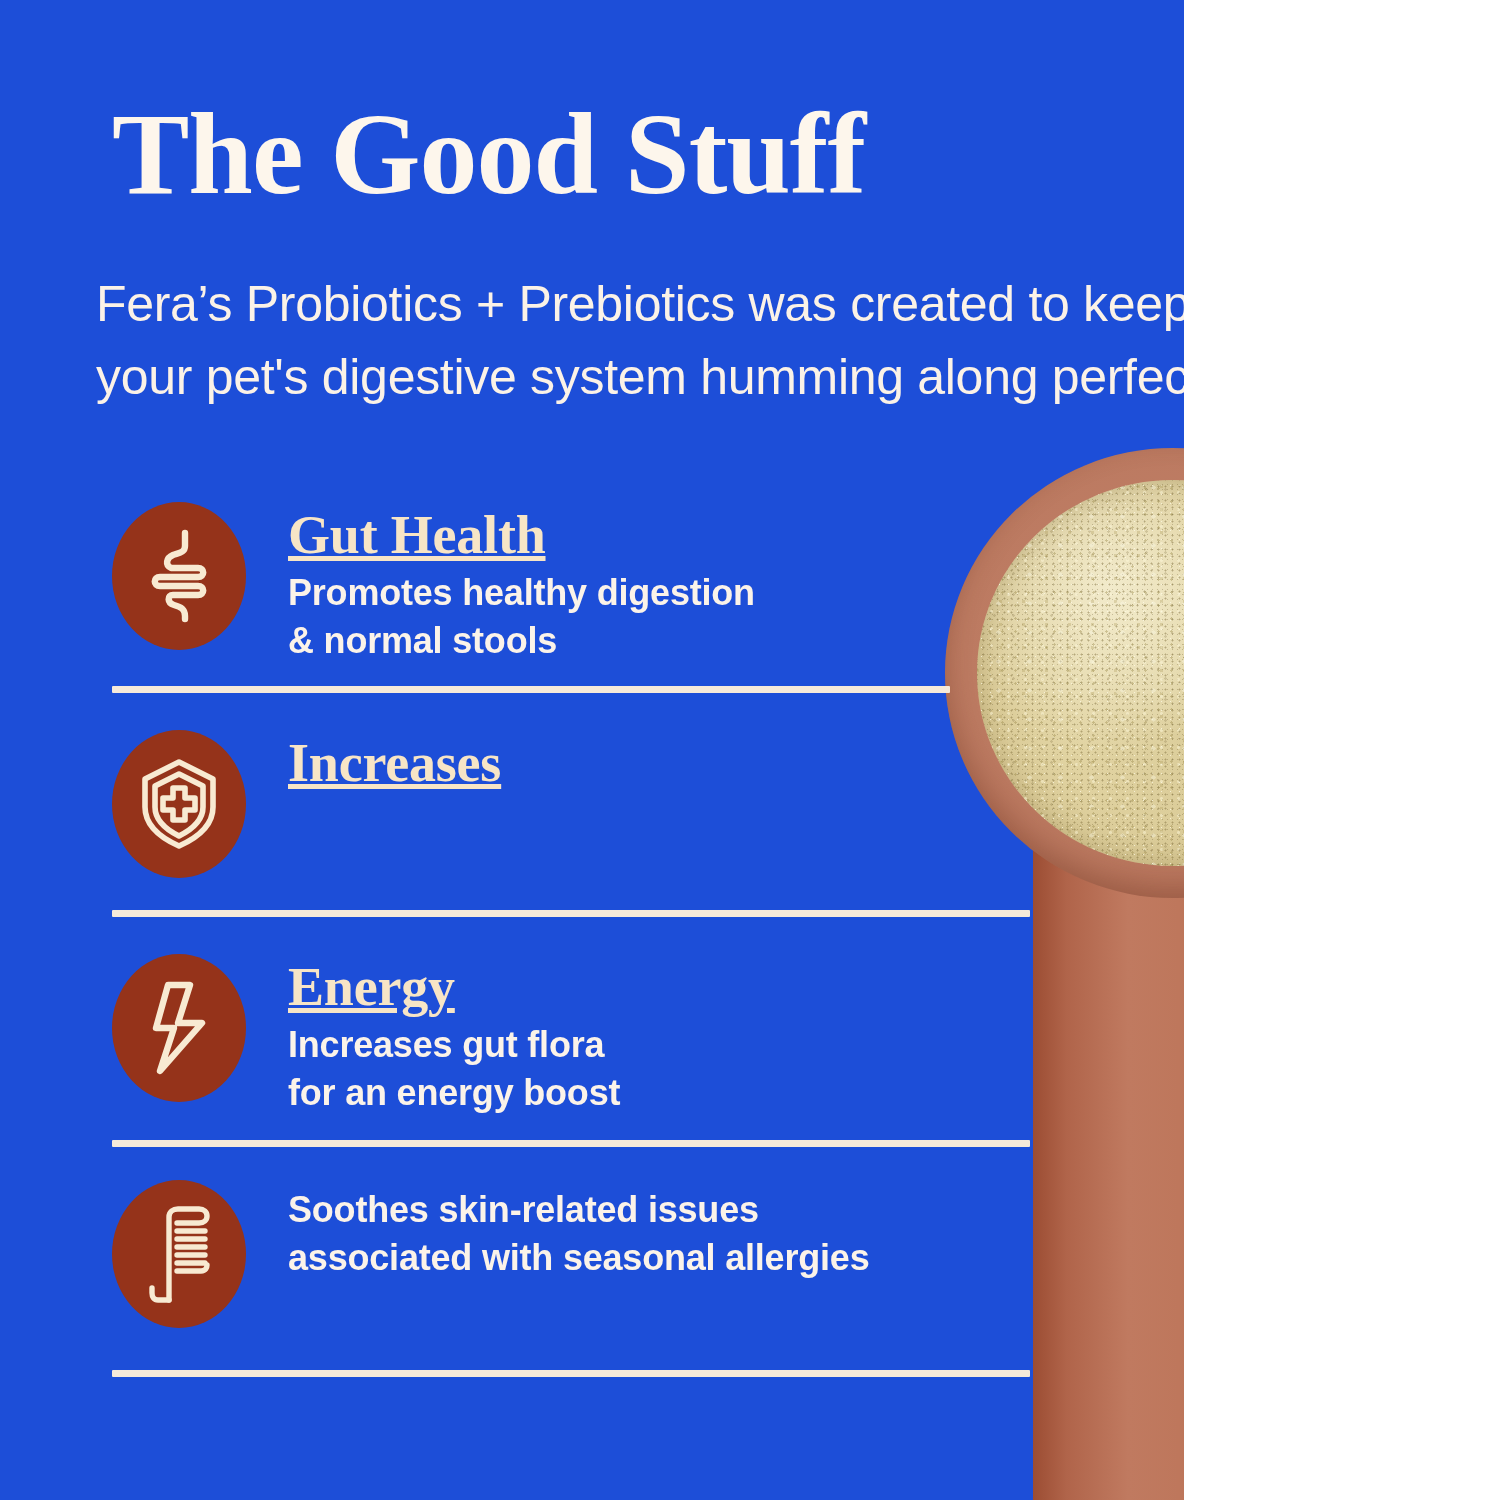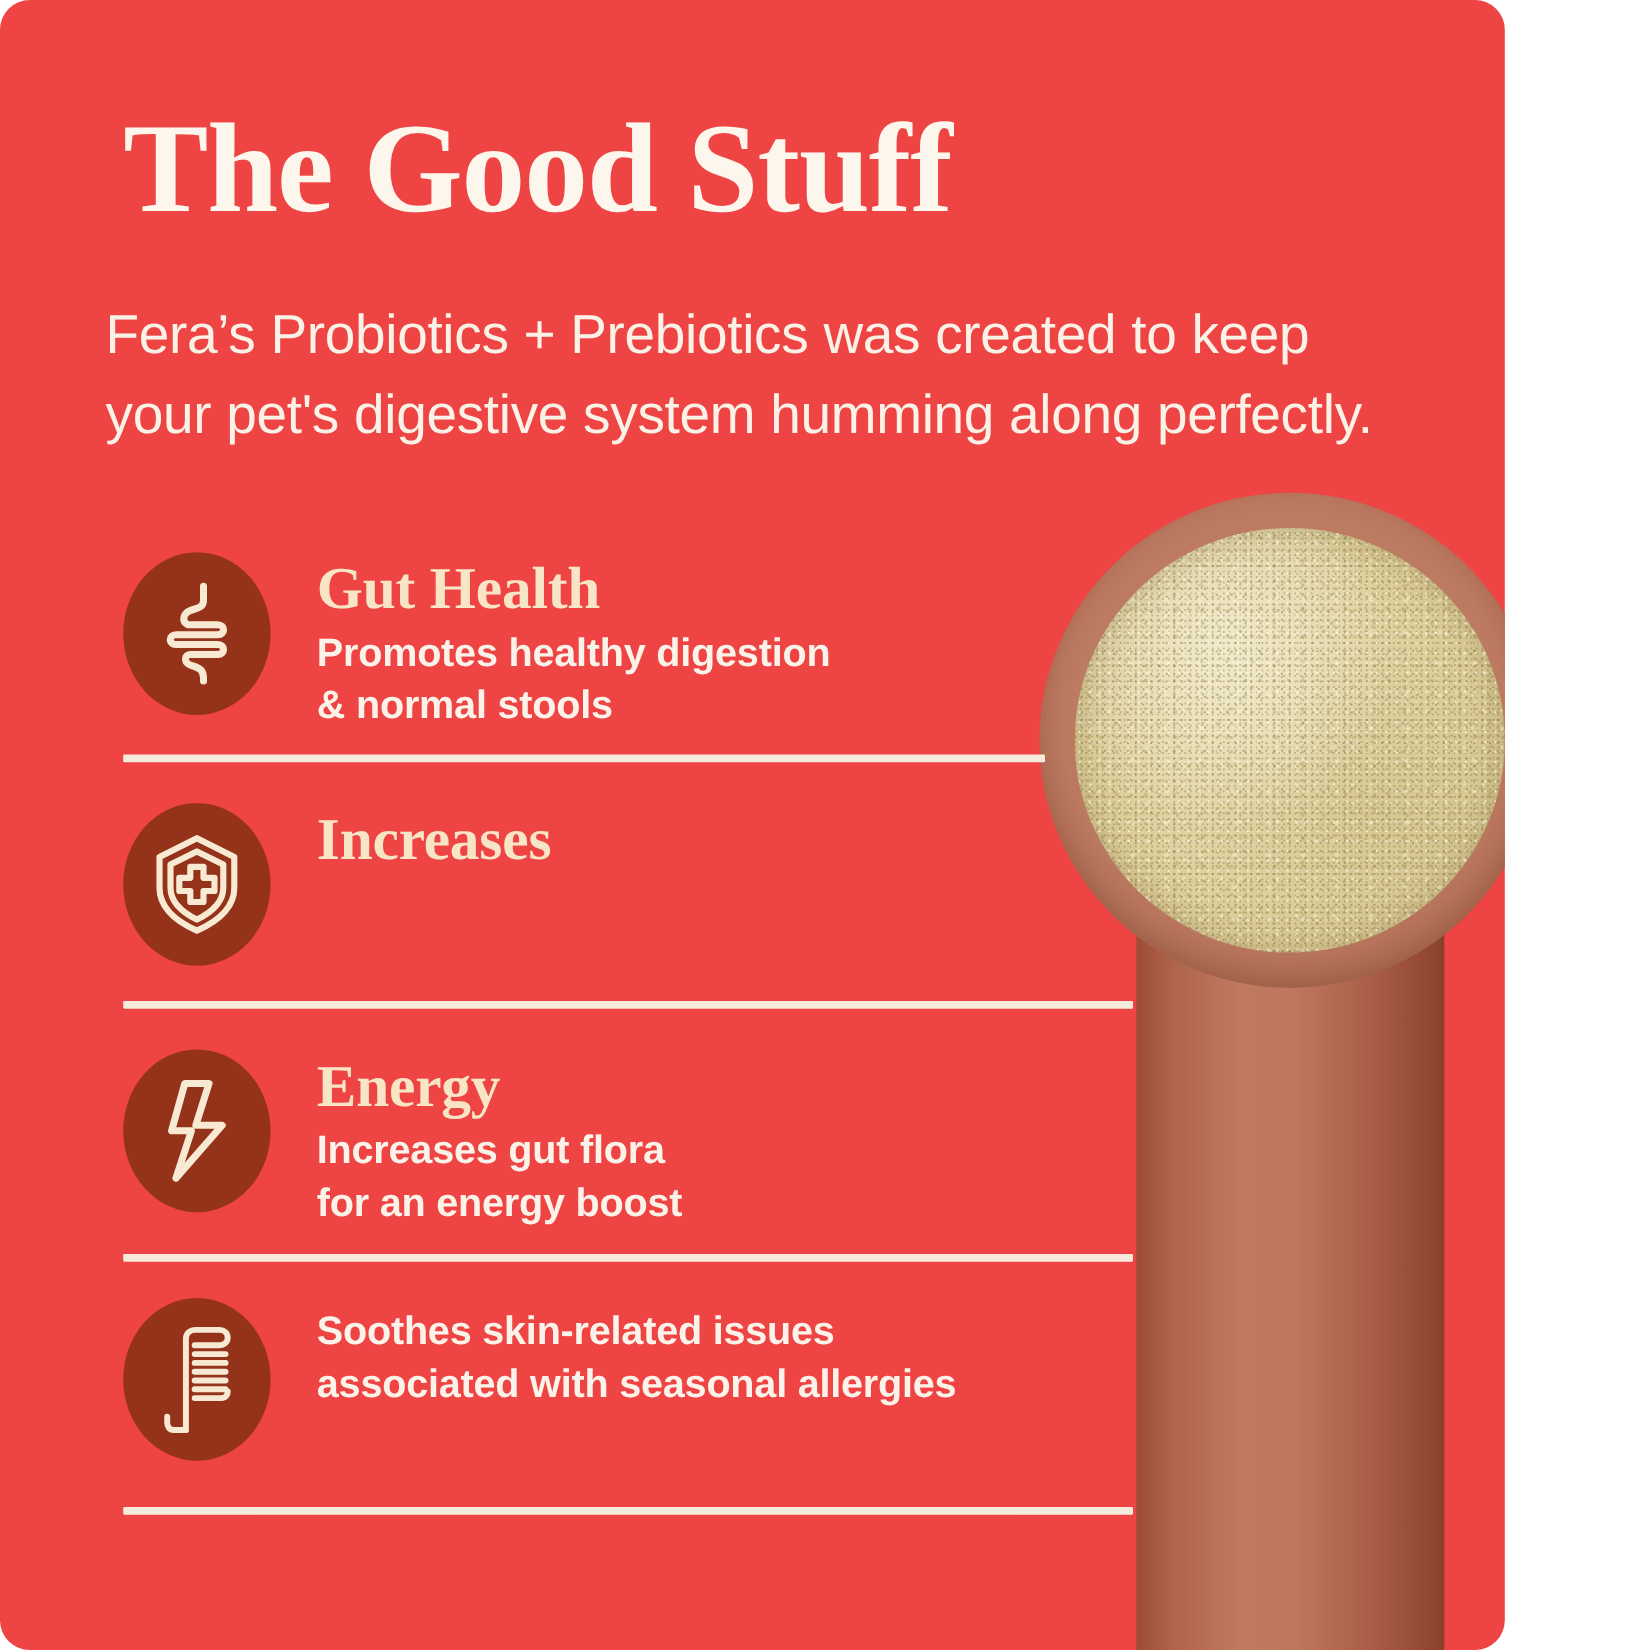--- a/index.html
+++ b/index.html
@@ -2,26 +2,25 @@
 <html><head>
 <meta charset="utf-8">
 <style>
   html, body {
     margin: 0;
     padding: 0;
     background: #ffffff;
   }
   .canvas {
     position: relative;
-    width: 1368px;
+    width: 1184px;
     height: 1500px;
     overflow: hidden;
-    background: #ef4444;
+    background: #1d4ed8;
     font-family: "Liberation Sans", sans-serif;
-    border-radius: 27px;
     -webkit-font-smoothing: antialiased;
   }
 
   
   .page-title {
     position: absolute;
     left: 112px;
     top: 96px;
     width: 1150px;
     font-family: "Liberation Serif", serif;
@@ -162,20 +161,21 @@
   }
   .feature-title {
     font-family: "Liberation Serif", serif;
     font-weight: 700;
     font-size: 54px;
     line-height: 1.02;
     color: #F7E5C6;
     letter-spacing: -0.2px;
     margin: 0 0 6px 0;
     white-space: nowrap;
+    text-decoration: underline;
   }
   .feature-desc {
     font-size: 36px;
     line-height: 1.34;
     color: #FBF3E9;
     letter-spacing: -0.2px;
     white-space: pre-line;
     font-weight: bold;
   }
 

